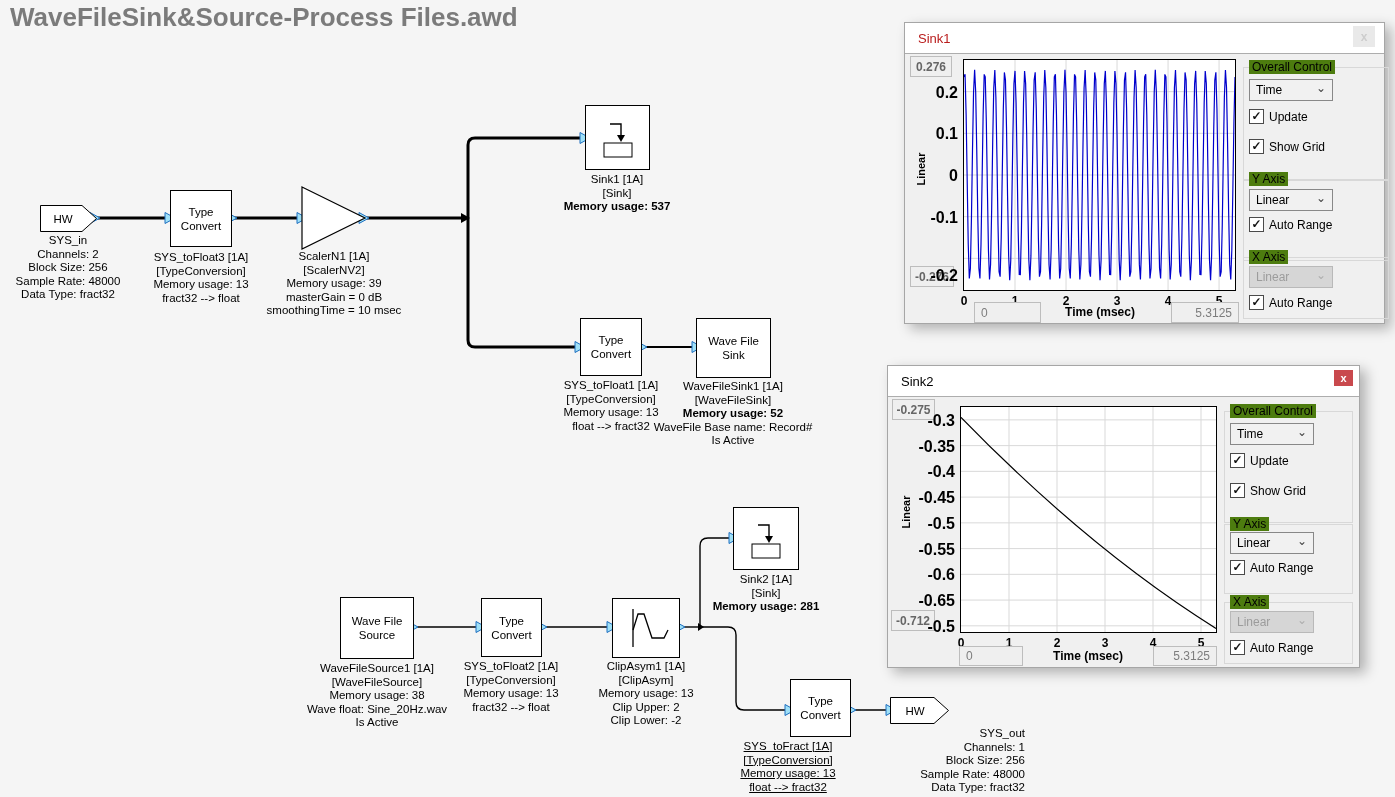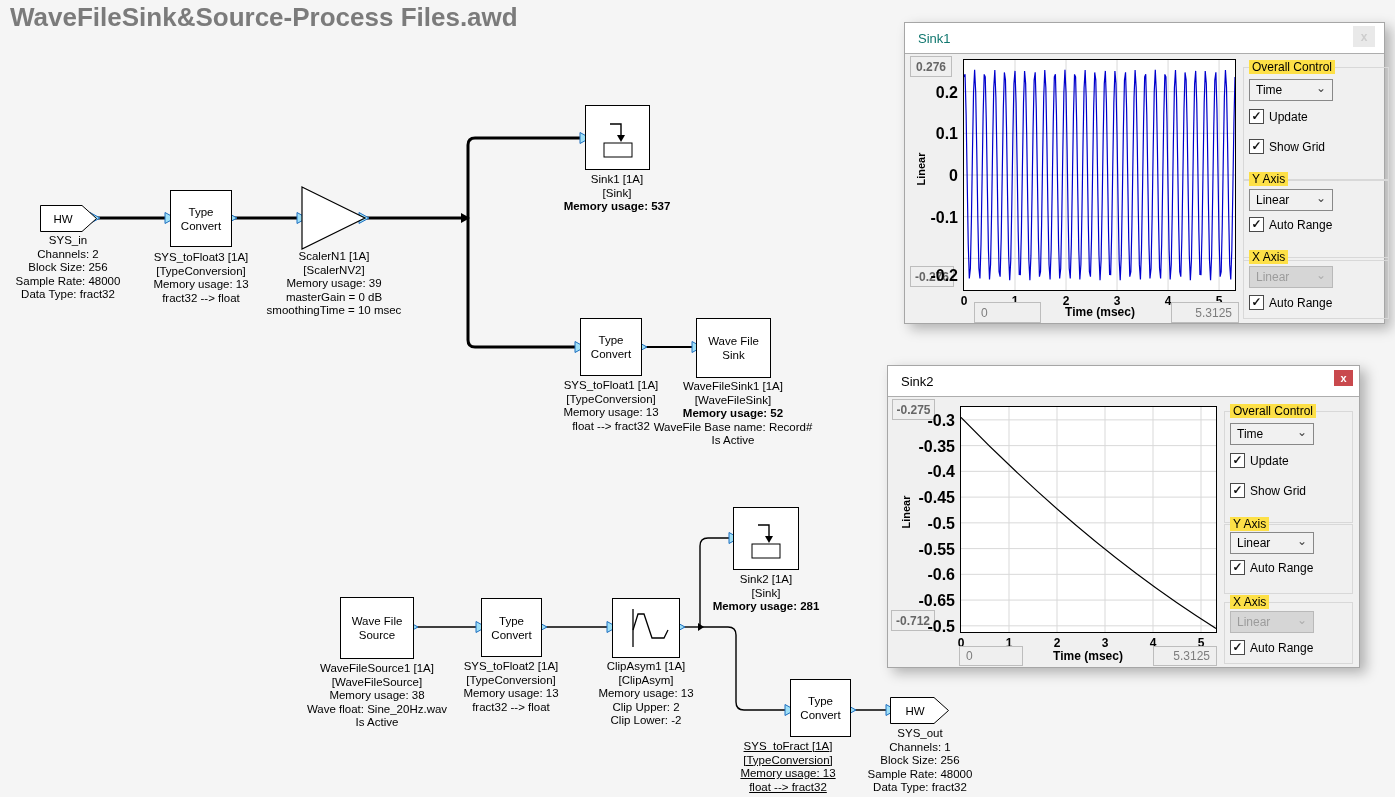--- a/index.html
+++ b/index.html
@@ -11,35 +11,35 @@
   .blabel{position:absolute;width:210px;text-align:center;font-size:11.5px;line-height:13.5px;color:#000;}
   .blabel .bold{font-weight:bold;}
   .hwshape{position:absolute;}
   .hwshape svg{position:absolute;left:0;top:0;}
   .hwtext{position:absolute;left:0;top:0;width:46px;height:100%;display:flex;align-items:center;justify-content:center;font-size:11.5px;}
   .scaler{position:absolute;}
   
   .window{position:absolute;background:#f0f0f0;border:1px solid #a6a6a6;box-shadow:6px 5px 12px rgba(0,0,0,0.28);box-sizing:border-box;}
   .titlebar{position:absolute;left:0;top:0;right:0;height:30px;background:#fff;border-bottom:1px solid #adadad;display:flex;align-items:center;}
   .titlebar .title{margin-left:13px;font-size:13px;}
-  .title.inactive{color:#0f766e;}
+  .title.inactive{color:#b91c1c;}
   .closebtn{position:absolute;display:flex;align-items:center;justify-content:center;font-size:12px;font-weight:bold;cursor:default;}
   .closebtn.inactive-close{right:9px;top:3px;width:22px;height:21px;background:#e9e9e9;color:#cdcdcd;}
   .closebtn.active-close{right:6px;top:4px;width:19px;height:16px;background:#c9494d;color:#fff;font-size:11px;}
   .valbox{position:absolute;background:#efefef;border:1px solid #bdbdbd;color:#666;font-size:12px;display:flex;align-items:center;justify-content:center;box-sizing:border-box;font-weight:bold;}
   .field{position:absolute;background:#efefef;border:1px solid #bdbdbd;color:#7d7d7d;font-size:12px;display:flex;align-items:center;box-sizing:border-box;padding:0 6px;}
   .field.right{justify-content:flex-end;}
   .plot{position:absolute;background:#fff;border:1px solid #000;box-sizing:border-box;}
   .plot svg{position:absolute;left:0;top:0;}
   .xtick{position:absolute;width:36px;text-align:center;font-size:12px;font-weight:bold;color:#000;}
   .ytick{position:absolute;width:44px;text-align:right;font-size:16px;font-weight:bold;color:#000;}
   .ylab{position:absolute;width:60px;text-align:center;font-size:11px;font-weight:bold;transform:rotate(-90deg);}
   .xlab{position:absolute;text-align:center;font-size:12px;font-weight:bold;}
   .group{position:absolute;border:1px solid #d8d8d8;box-sizing:border-box;}
-  .group-label{position:absolute;font-size:12px;background:#fde047;padding:0 3px;}
+  .group-label{position:absolute;font-size:12px;background:#4d7c0f;padding:0 3px;}
   .dropdown{position:absolute;height:22px;background:#f1f1f1;border:1px solid #888;box-sizing:border-box;font-size:12px;display:flex;align-items:center;padding-left:6px;}
   .dropdown .chev{position:absolute;right:6px;top:1px;font-size:12px;color:#444;}
   .dropdown.disabled{background:#d6d6d6;border-color:#b9b9b9;color:#9c9c9c;}
   .dropdown.disabled .chev{color:#aeaeae;}
   .checkbox{position:absolute;display:flex;align-items:center;font-size:12px;}
   .cb{display:inline-flex;align-items:center;justify-content:center;width:15px;height:15px;background:#fff;border:1px solid #4a4a4a;margin-right:5px;font-size:12px;font-weight:bold;color:#111;box-sizing:border-box;line-height:13px;}
 </style>
 </head>
 <body>
 
@@ -210,21 +210,21 @@
     <div>Memory usage: 13</div>
     <div>float --&gt; fract32</div>
   </div>
 
 <div class="hwshape" style="left:890px;top:697px;width:60px;height:27px;">
   <svg width="60" height="27">
       <polygon points="0.5,0.5 44,0.5 58.5,13.5 44,26.5 0.5,26.5" fill="#fff" stroke="#000"></polygon>
     </svg>
   <span class="hwtext" style="width:50px;">HW</span>
 </div>
-<div class="blabel" style="left:815px;top:727px;">
+<div class="blabel" style="left:815px;top:727px;text-align:right;">
     <div>SYS_out</div>
     <div>Channels: 1</div>
     <div>Block Size: 256</div>
     <div>Sample Rate: 48000</div>
     <div>Data Type: fract32</div>
   </div>
 
 <div class="window" style="left:904px;top:22px;width:481px;height:302px;">
   <div class="titlebar">
     <span class="title inactive">Sink1</span>

